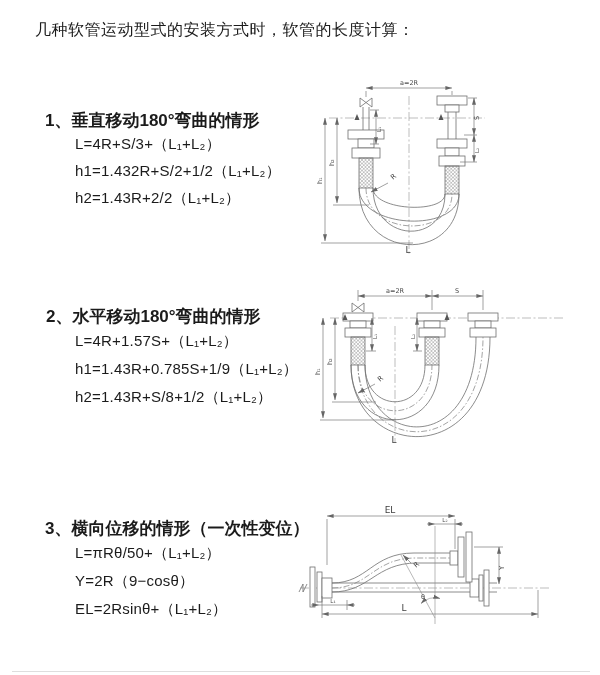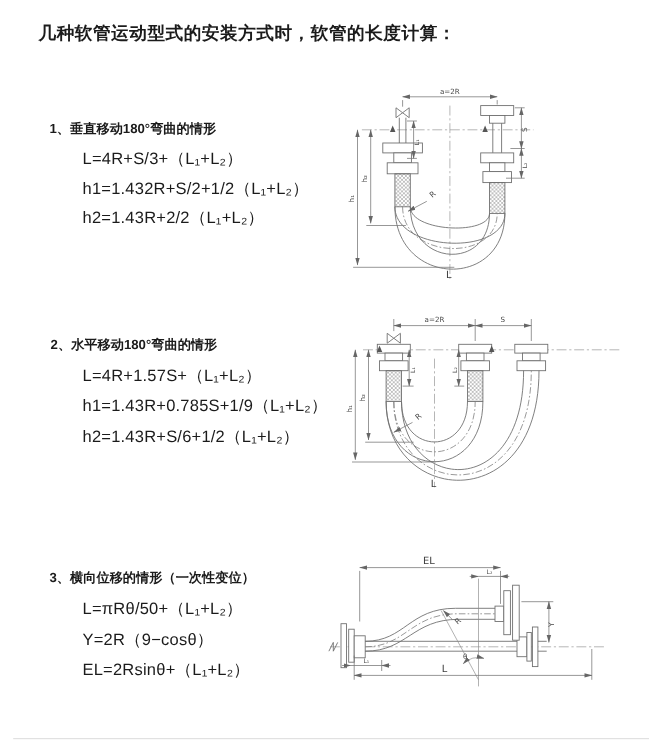--- a/index.html
+++ b/index.html
@@ -1,22 +1,22 @@
 <!DOCTYPE html>
 <html><head>
 <meta charset="utf-8">
 <style>
   html,body{margin:0;padding:0}
   body{
     width:600px;height:675px;background:#ffffff;position:relative;overflow:hidden;
     font-family:"Liberation Sans","DejaVu Sans",sans-serif;color:#1b1b1b;
   }
   .abs{position:absolute}
-  .title{font-size:16px;font-weight:bold;letter-spacing:.5px;white-space:nowrap}
-  .heading{font-size:12px;font-weight:bold;white-space:nowrap}
+  .title{font-size:16px;font-weight:normal;letter-spacing:.5px;white-space:nowrap}
+  .heading{font-size:17px;font-weight:bold;white-space:nowrap}
   .formula{font-size:15px;letter-spacing:.2px;white-space:nowrap}
   svg.diagram{position:absolute;overflow:visible}
   svg text{font-family:"DejaVu Sans",sans-serif;fill:#4a4a4a}
   .ln{stroke:#6e6e6e;stroke-width:.8;fill:none}
   .thin{stroke:#8a8a8a;stroke-width:.6;fill:none}
   .cl{stroke:#909090;stroke-width:.6;stroke-dasharray:9 2.5 2 2.5;fill:none}
   .hosedash{stroke:#7c7c7c;stroke-width:.7;stroke-dasharray:6 2 1.5 2;fill:none}
   .dim{stroke:#787878;stroke-width:.7;fill:none}
   .part{fill:#ffffff;stroke:#6e6e6e;stroke-width:.8}
   .braid{fill:url(#braidpat);stroke:#6e6e6e;stroke-width:.8}
@@ -43,21 +43,21 @@
 <div class="abs title" style="left:35px;top:20px">几种软管运动型式的安装方式时，软管的长度计算：</div>
 
 <div class="abs heading" style="left:45px;top:109px">1、垂直移动180°弯曲的情形</div>
 <div class="abs formula" style="left:75px;top:135px">L=4R+S/3+（L₁+L₂）</div>
 <div class="abs formula" style="left:75px;top:162px">h1=1.432R+S/2+1/2（L₁+L₂）</div>
 <div class="abs formula" style="left:75px;top:189px">h2=1.43R+2/2（L₁+L₂）</div>
 
 <div class="abs heading" style="left:46px;top:305px">2、水平移动180°弯曲的情形</div>
 <div class="abs formula" style="left:75px;top:332px">L=4R+1.57S+（L₁+L₂）</div>
 <div class="abs formula" style="left:75px;top:360px">h1=1.43R+0.785S+1/9（L₁+L₂）</div>
-<div class="abs formula" style="left:75px;top:388px">h2=1.43R+S/6+1/2（L₁+L₂）</div>
+<div class="abs formula" style="left:75px;top:388px">h2=1.43R+S/8+1/2（L₁+L₂）</div>
 
 <div class="abs heading" style="left:45px;top:517px">3、横向位移的情形（一次性变位）</div>
 <div class="abs formula" style="left:75px;top:544px">L=πRθ/50+（L₁+L₂）</div>
 <div class="abs formula" style="left:75px;top:572px">Y=2R（9−cosθ）</div>
 <div class="abs formula" style="left:75px;top:600px">EL=2Rsinθ+（L₁+L₂）</div>
 
 <svg class="diagram" style="left:313px;top:76px" width="280" height="192" viewBox="0 0 280 192">
 
   <g>
     <line class="cl" x1="16" y1="42" x2="172" y2="42"></line>

